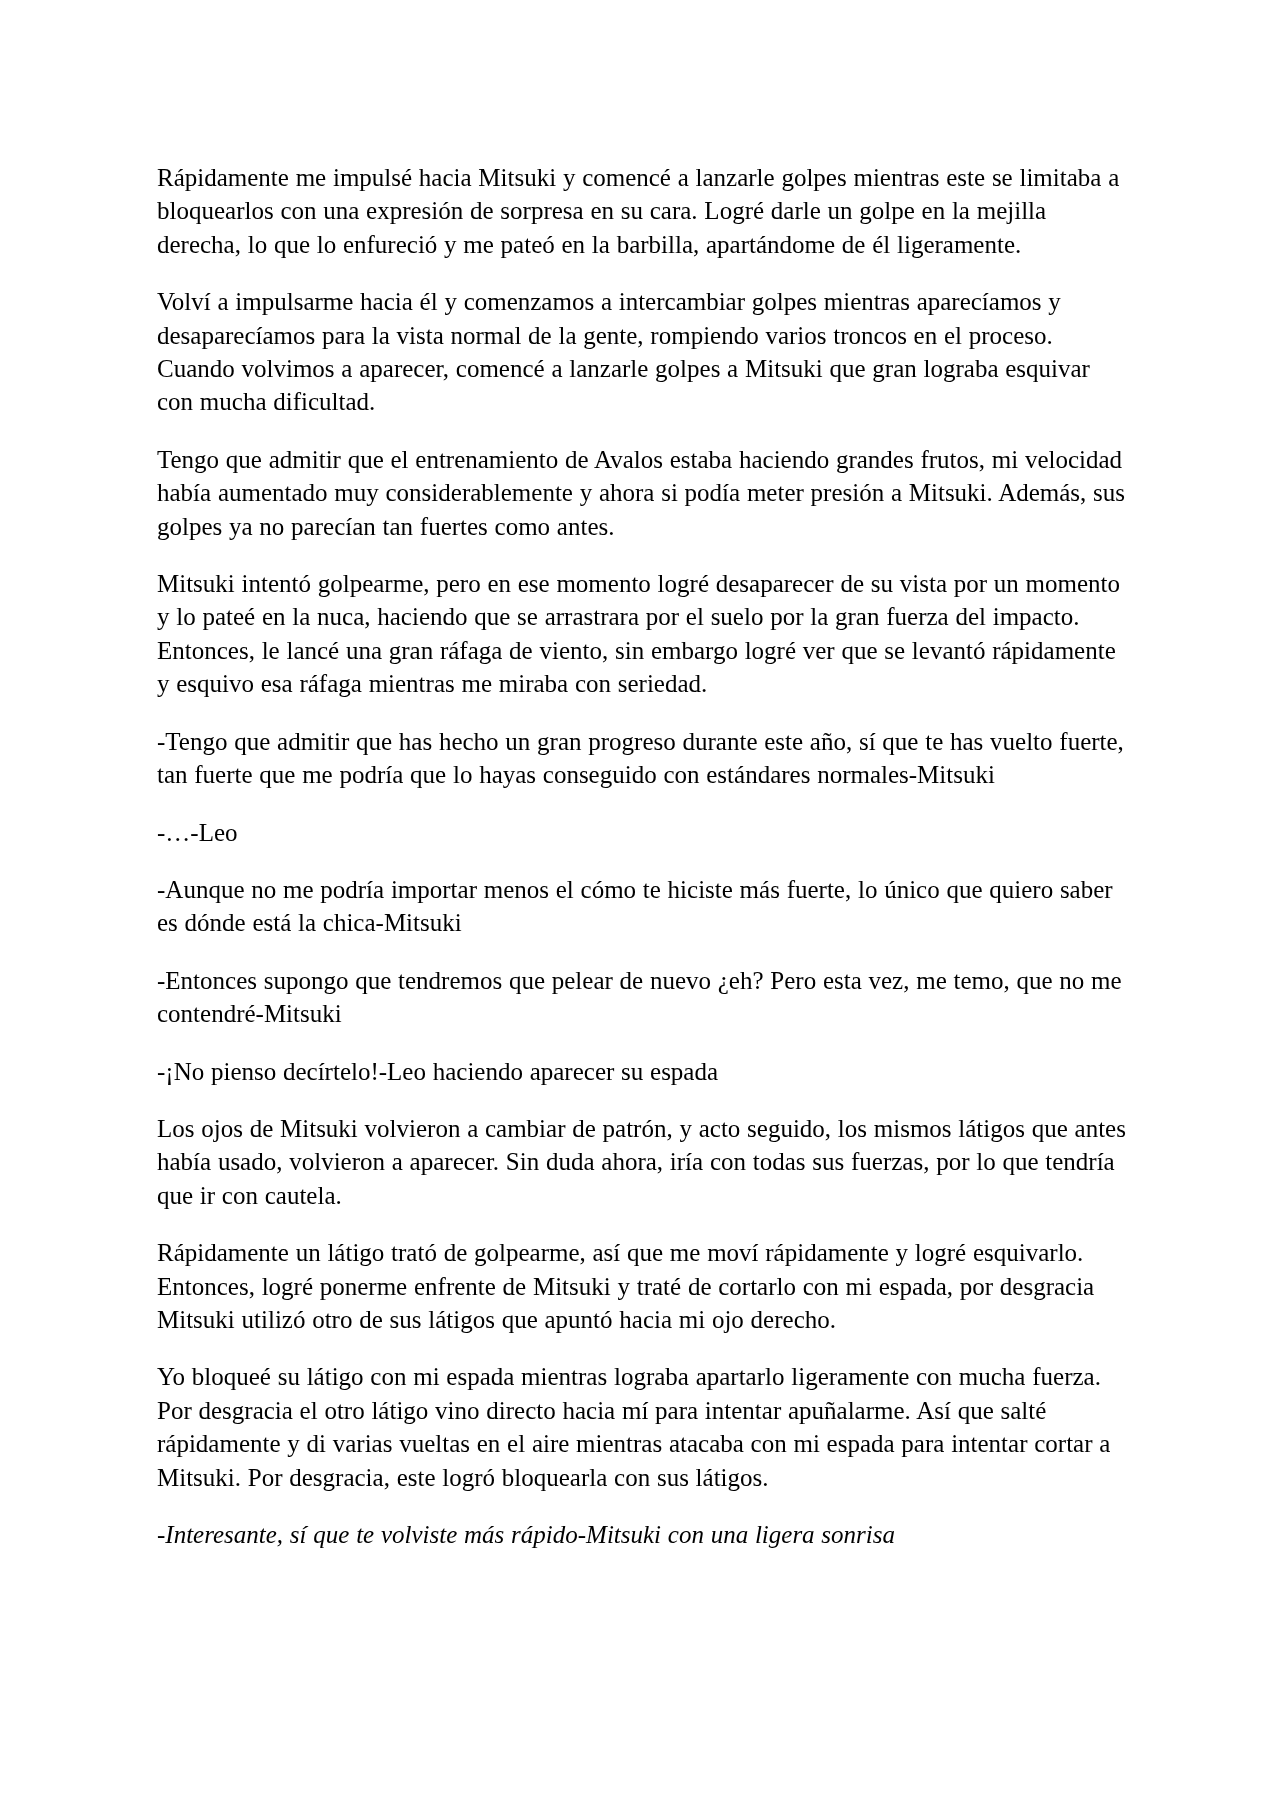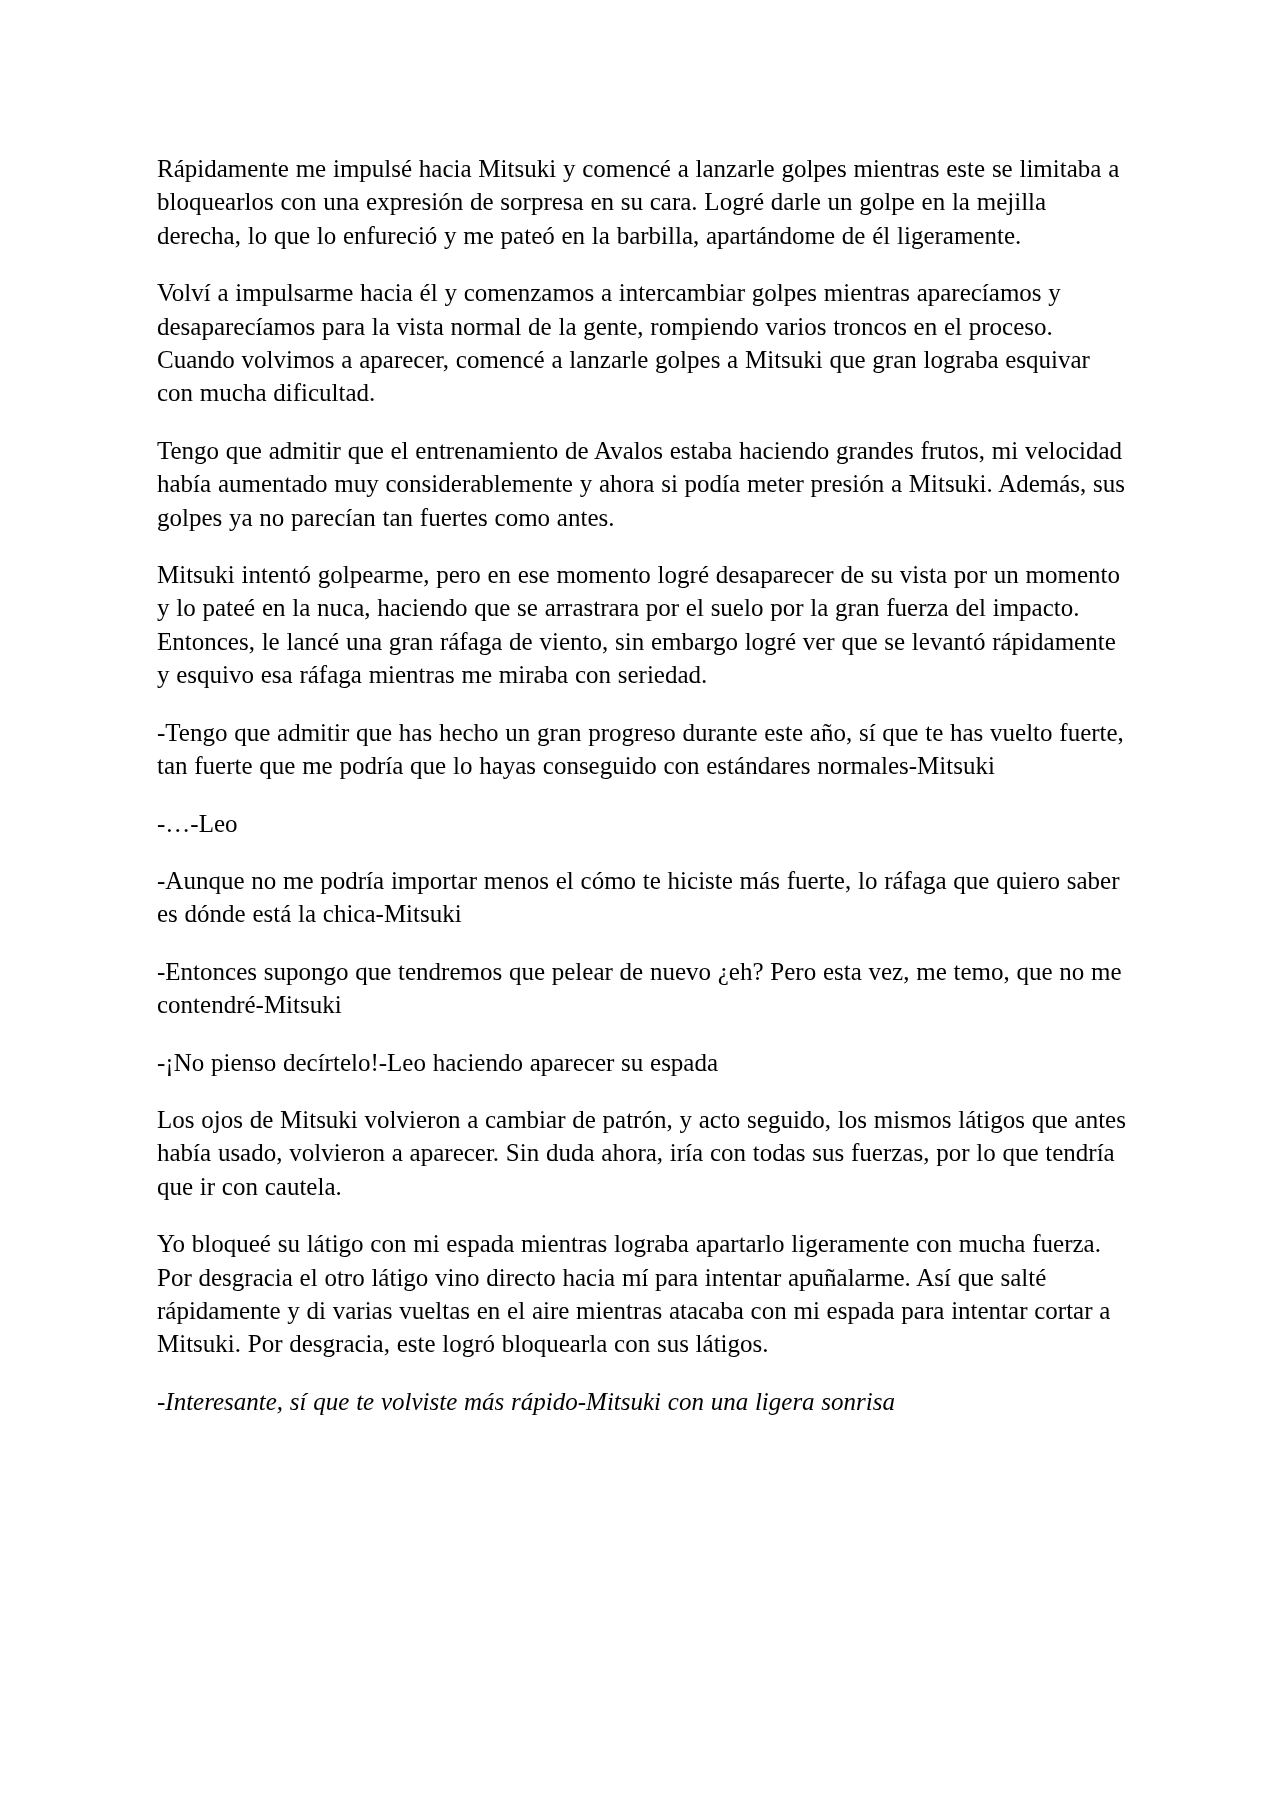--- a/index.html
+++ b/index.html
@@ -14,21 +14,21 @@
     background: #ffffff;
     overflow: hidden;
   }
   .text-block {
     position: absolute;
     top: 152px;
     left: 157px;
     width: 971px;
   }
   .text-block p {
-    margin: 0 0 24px 0;
+    margin: 9px 0 24px 0;
     font-family: "Liberation Serif", "DejaVu Serif", serif;
     font-size: 25px;
     line-height: 33.4px;
     color: #000000;
     text-align: left;
     word-spacing: 0.5px;
   }
   .text-block p:last-child {
     margin-bottom: 0;
     font-style: italic;
@@ -38,20 +38,21 @@
 <body>
 
 <div class="page">
   <div class="text-block">
     <p>Rápidamente me impulsé hacia Mitsuki y comencé a lanzarle golpes mientras este se limitaba a bloquearlos con una expresión de sorpresa en su cara. Logré darle un golpe en la mejilla derecha, lo que lo enfureció y me pateó en la barbilla, apartándome de él ligeramente.</p>
     <p>Volví a impulsarme hacia él y comenzamos a intercambiar golpes mientras aparecíamos y desaparecíamos para la vista normal de la gente, rompiendo varios troncos en el proceso. Cuando volvimos a aparecer, comencé a lanzarle golpes a Mitsuki que gran lograba esquivar con mucha dificultad.</p>
     <p>Tengo que admitir que el entrenamiento de Avalos estaba haciendo grandes frutos, mi velocidad había aumentado muy considerablemente y ahora si podía meter presión a Mitsuki. Además, sus golpes ya no parecían tan fuertes como antes.</p>
     <p>Mitsuki intentó golpearme, pero en ese momento logré desaparecer de su vista por un momento y lo pateé en la nuca, haciendo que se arrastrara por el suelo por la gran fuerza del impacto. Entonces, le lancé una gran ráfaga de viento, sin embargo logré ver que se levantó rápidamente y esquivo esa ráfaga mientras me miraba con seriedad.</p>
     <p>-Tengo que admitir que has hecho un gran progreso durante este año, sí que te has vuelto fuerte, tan fuerte que me podría que lo hayas conseguido con estándares normales-Mitsuki</p>
     <p>-…-Leo</p>
-    <p>-Aunque no me podría importar menos el cómo te hiciste más fuerte, lo ráfaga que quiero saber es dónde está la chica-Mitsuki</p>
+    <p>-Aunque no me podría importar menos el cómo te hiciste más fuerte, lo único que quiero saber es dónde está la chica-Mitsuki</p>
     <p>-Entonces supongo que tendremos que pelear de nuevo ¿eh? Pero esta vez, me temo, que no me contendré-Mitsuki</p>
     <p>-¡No pienso decírtelo!-Leo haciendo aparecer su espada</p>
     <p>Los ojos de Mitsuki volvieron a cambiar de patrón, y acto seguido, los mismos látigos que antes había usado, volvieron a aparecer. Sin duda ahora, iría con todas sus fuerzas, por lo que tendría que ir con cautela.</p>
+    <p>Rápidamente un látigo trató de golpearme, así que me moví rápidamente y logré esquivarlo. Entonces, logré ponerme enfrente de Mitsuki y traté de cortarlo con mi espada, por desgracia Mitsuki utilizó otro de sus látigos que apuntó hacia mi ojo derecho.</p>
     <p>Yo bloqueé su látigo con mi espada mientras lograba apartarlo ligeramente con mucha fuerza. Por desgracia el otro látigo vino directo hacia mí para intentar apuñalarme. Así que salté rápidamente y di varias vueltas en el aire mientras atacaba con mi espada para intentar cortar a Mitsuki. Por desgracia, este logró bloquearla con sus látigos.</p>
     <p>-Interesante, sí que te volviste más rápido-Mitsuki con una ligera sonrisa</p>
   </div>
 </div>
 
 </body></html>

